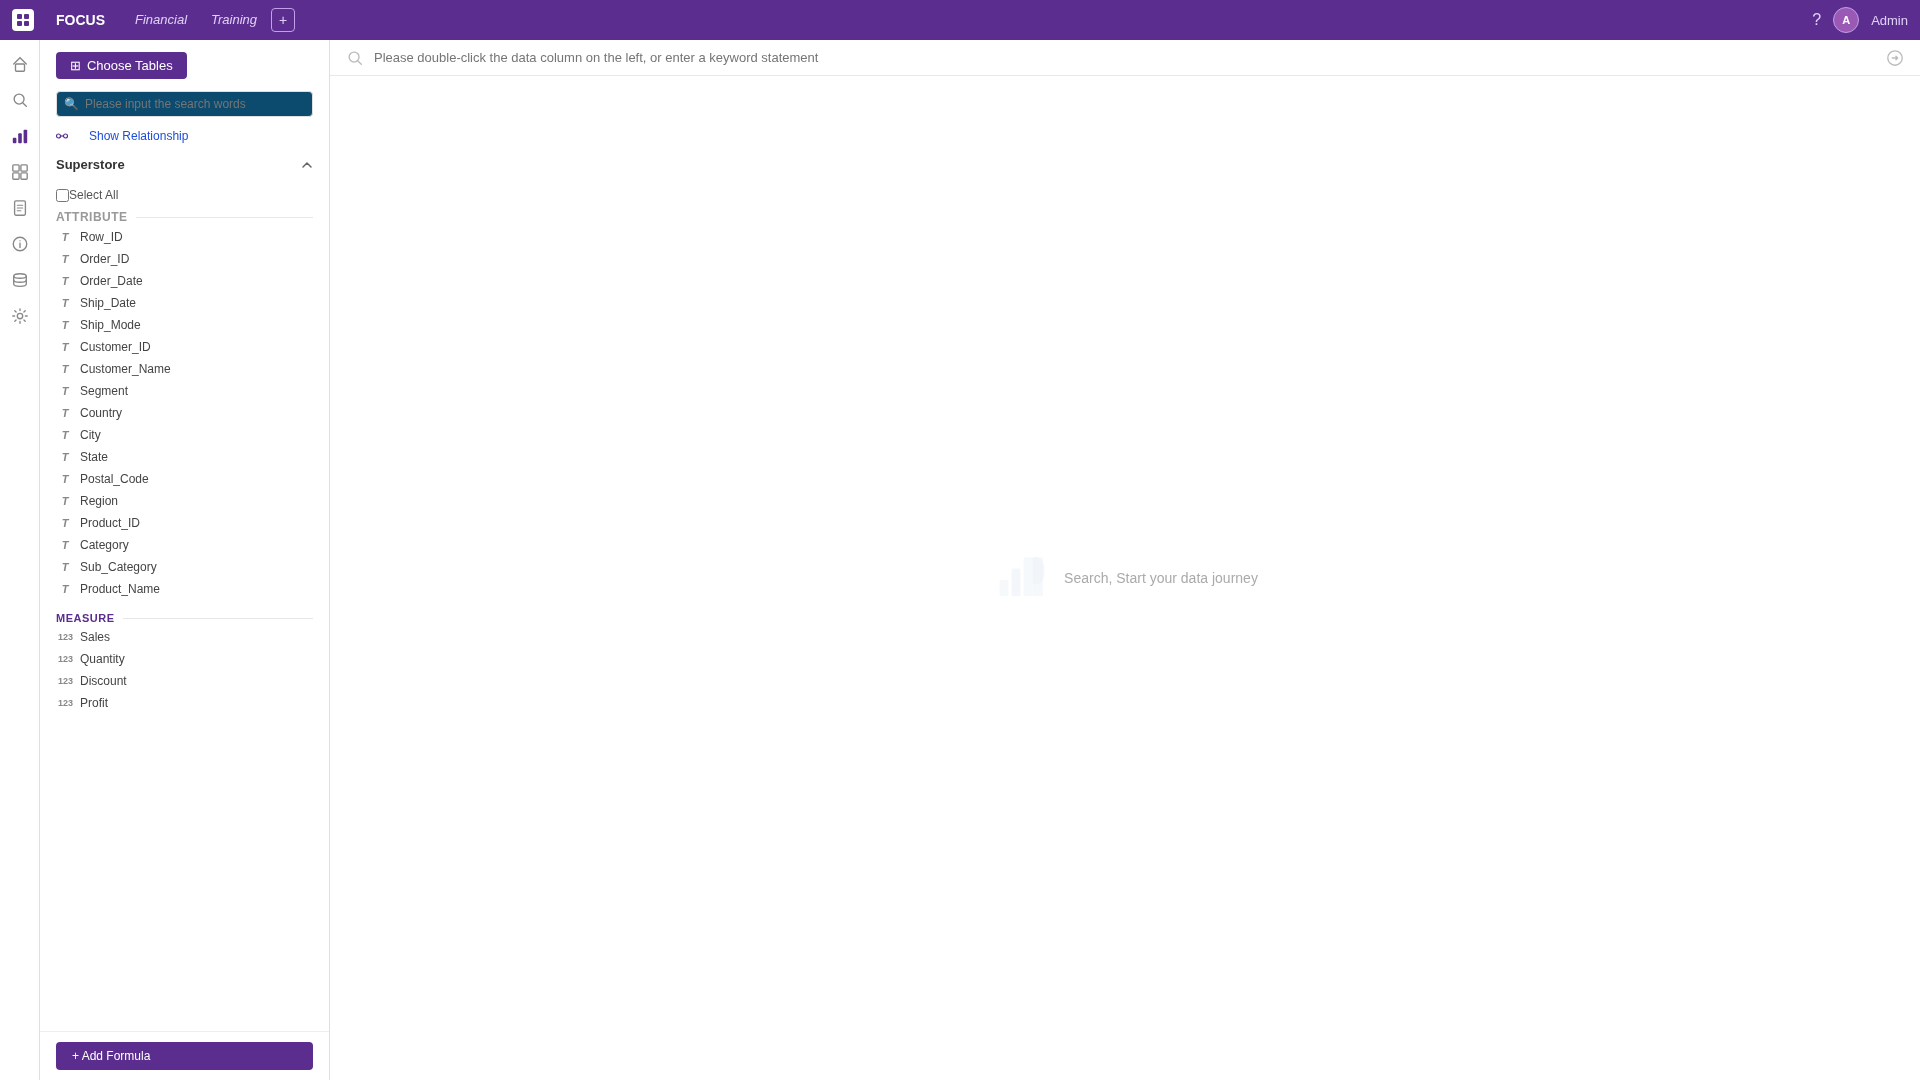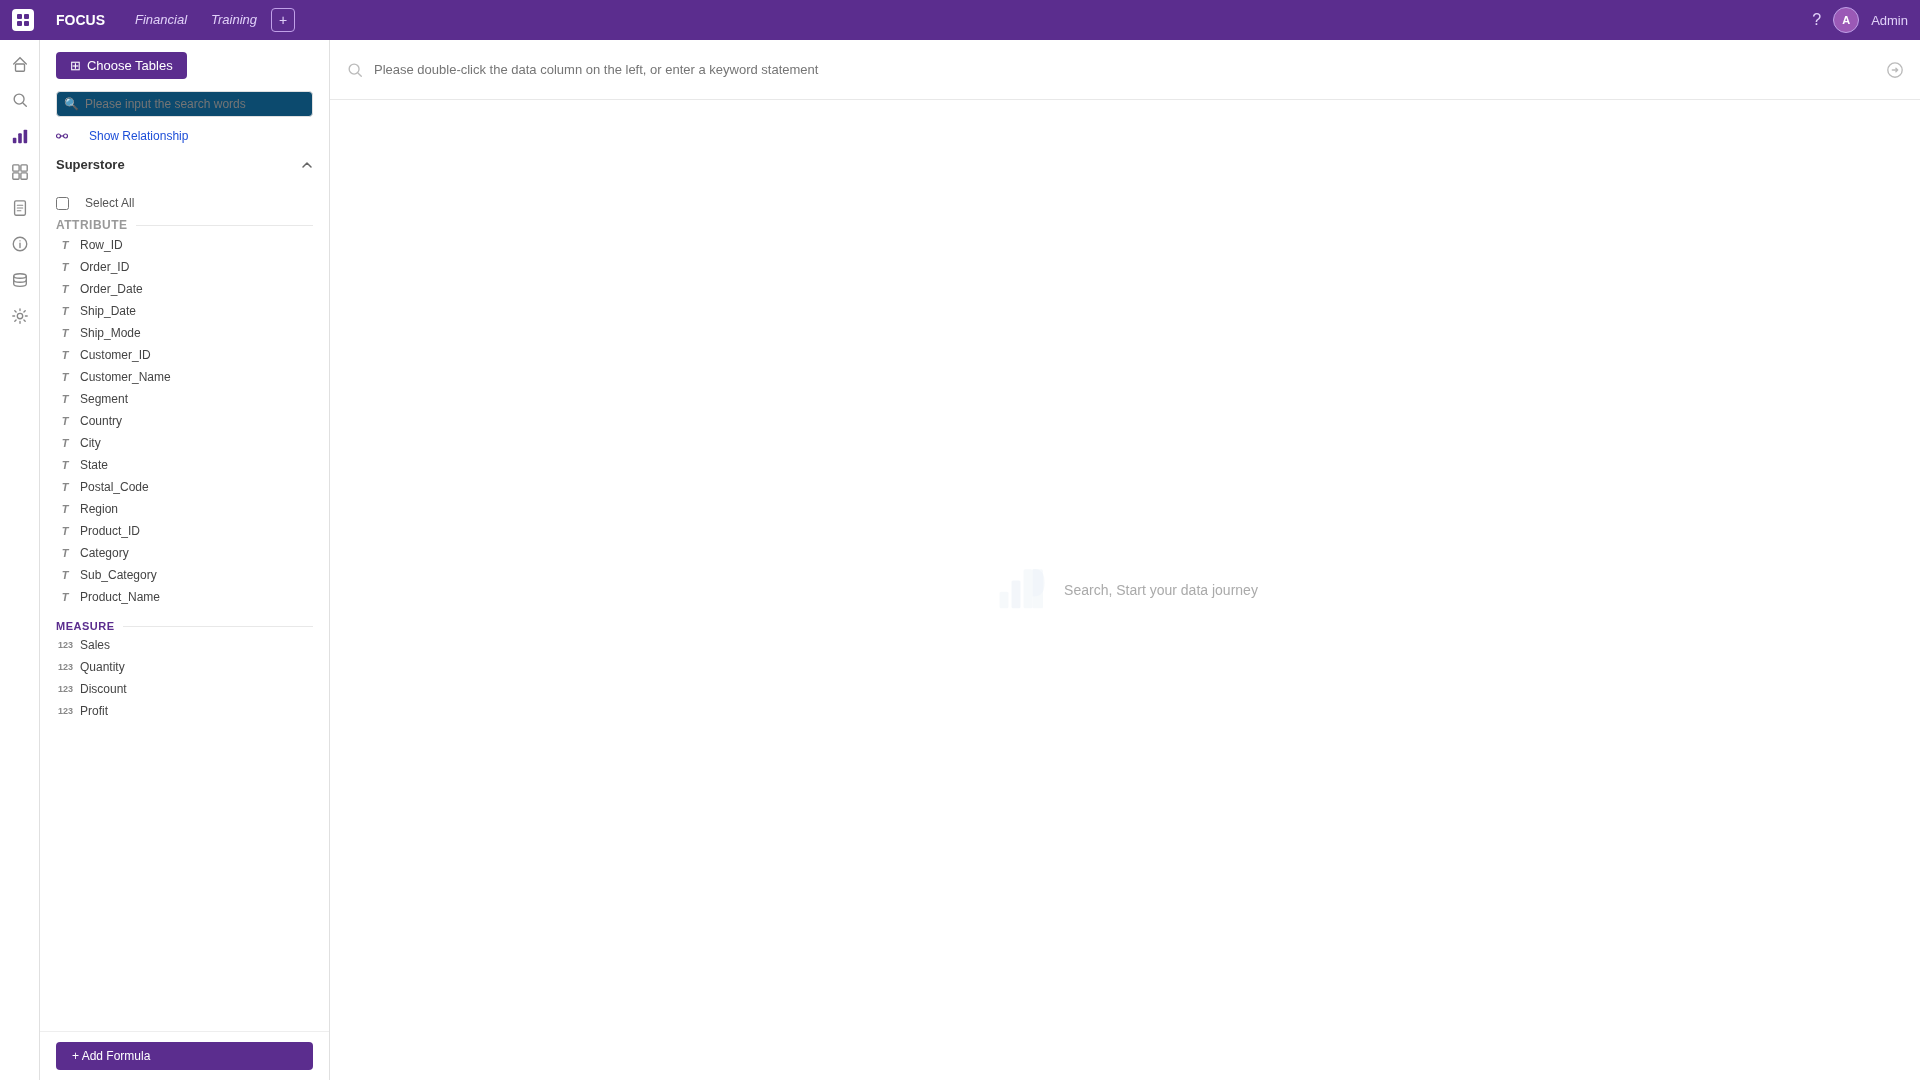--- a/index.html
+++ b/index.html
@@ -186,26 +186,26 @@
     .table-section {
       padding: 6px 16px 2px;
     }
     .table-section-header {
       display: flex;
       align-items: center;
       justify-content: space-between;
       font-size: 13px;
       font-weight: 600;
       color: #333;
-      margin-bottom: 20px;
+      margin-bottom: 12px;
     }
     .select-all-row {
       display: flex;
       align-items: center;
-      gap: 16px;
+      gap: 0;
       padding: 4px 0;
       font-size: 12px;
       color: #555;
       cursor: pointer;
     }
     .select-all-row input[type="checkbox"] {
       cursor: pointer;
       accent-color: #5b2d8e;
     }
     .section-label {
@@ -285,21 +285,21 @@
     }
 
     
     .right-panel {
       flex: 1;
       display: flex;
       flex-direction: column;
       background: #fff;
     }
     .query-bar {
-      height: 60px;
+      height: 36px;
       border-bottom: 1px solid #e8e8e8;
       display: flex;
       align-items: center;
       padding: 0 16px;
       gap: 10px;
     }
     .query-icon {
       color: #bbb;
       font-size: 16px;
     }

